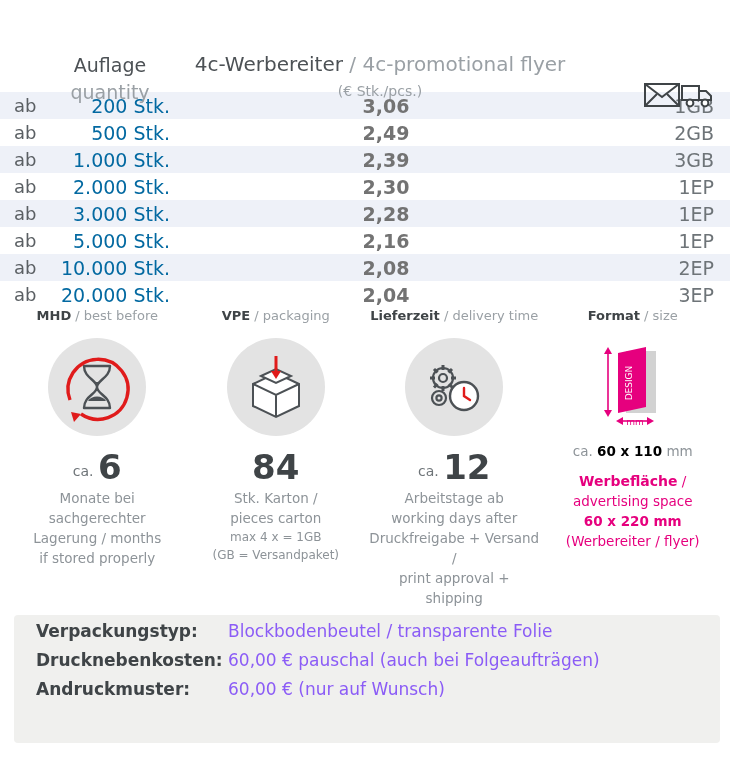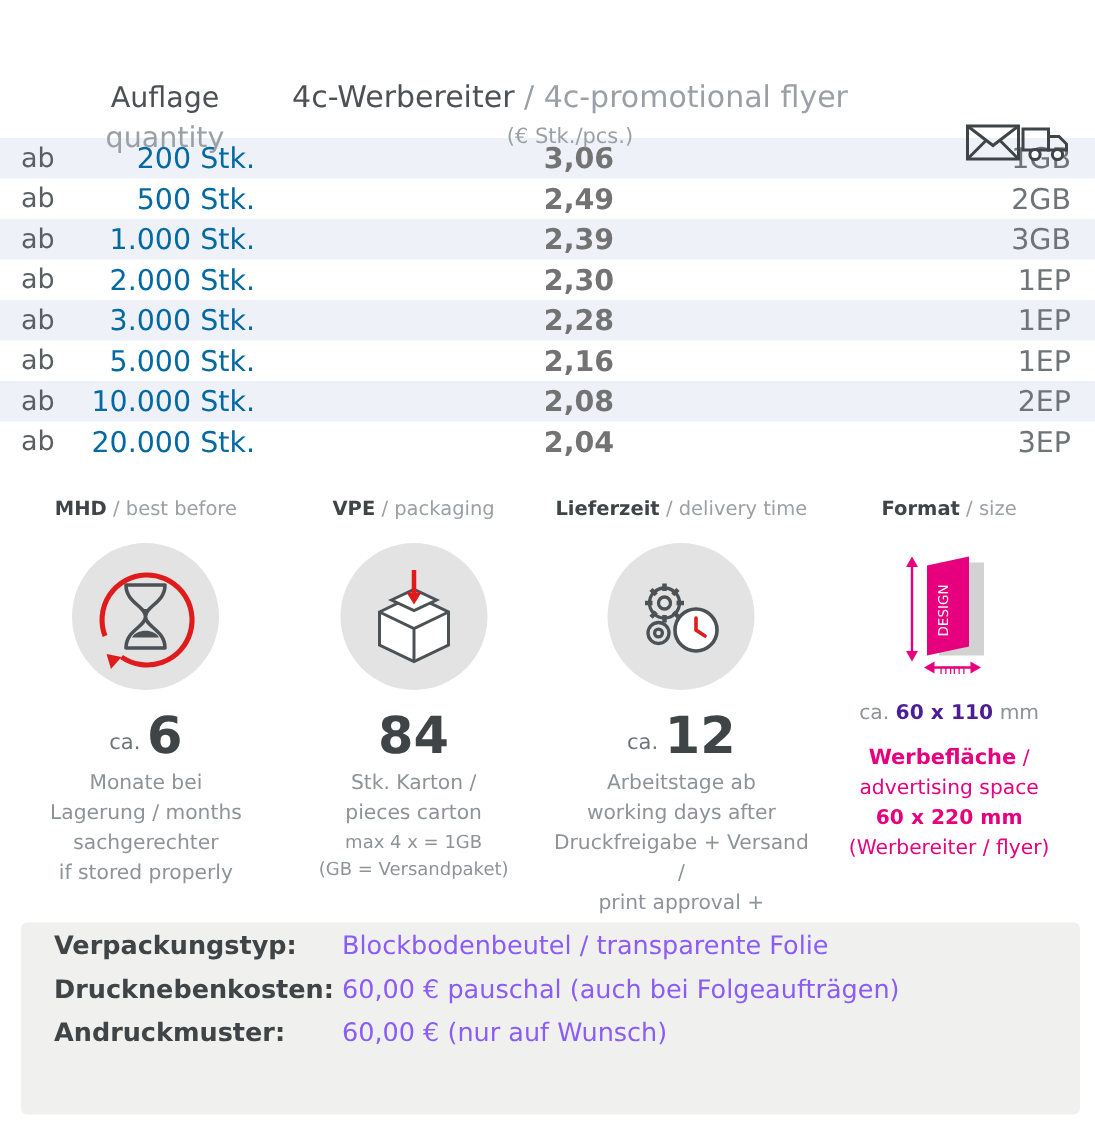--- a/index.html
+++ b/index.html
@@ -90,21 +90,21 @@
   .c-ship {
     width: 150px;
     text-align: right;
     padding-right: 16px !important;
     color: #6e7478;
   }
 
   
   .features {
     display: flex;
-    margin-top: 24px;
+    margin-top: 0;
     padding: 0 8px;
   }
   .feat {
     flex: 1 1 25%;
     text-align: center;
     padding: 0 4px;
   }
   .feat-title {
     font-size: 13px;
     margin-bottom: 10px;
@@ -143,21 +143,21 @@
     color: #8d9398;
     line-height: 1.48;
     margin-top: 2px;
   }
   .feat-lines .small { font-size: 12px; }
   .pink { color: #e6007e; }
   .pink-b { color: #e6007e; font-weight: bold; }
 
   
   .fmt-line { font-size: 13.5px; color: #8d9398; line-height: 1.5; }
-  .fmt-line b { color: #4c1d95; }
+  .fmt-line b { color: #000000; }
 
   
   .infobox {
     position: absolute;
     left: 14px;
     right: 10px;
     bottom: 14px;
     height: 128px;
     background: #f0f0ee;
     border-radius: 4px;
@@ -282,22 +282,22 @@
             <path d="M33 76 l-10 -2 l3 10 z" fill="#e01b1b"></path>
           </svg>
         </div>
       </div>
       <div class="bignum">
         <span>ca.</span>
         <span class="n">6</span>
       </div>
       <div class="feat-lines">
         <div>Monate bei</div>
+        <div>sachgerechter</div>
         <div>Lagerung / months</div>
-        <div>sachgerechter</div>
         <div>if stored properly</div>
       </div>
     </div>
 
     <div class="feat">
       <div class="feat-title">
         <b>VPE</b>
         <span>/</span>
         <span>packaging</span>
       </div>

